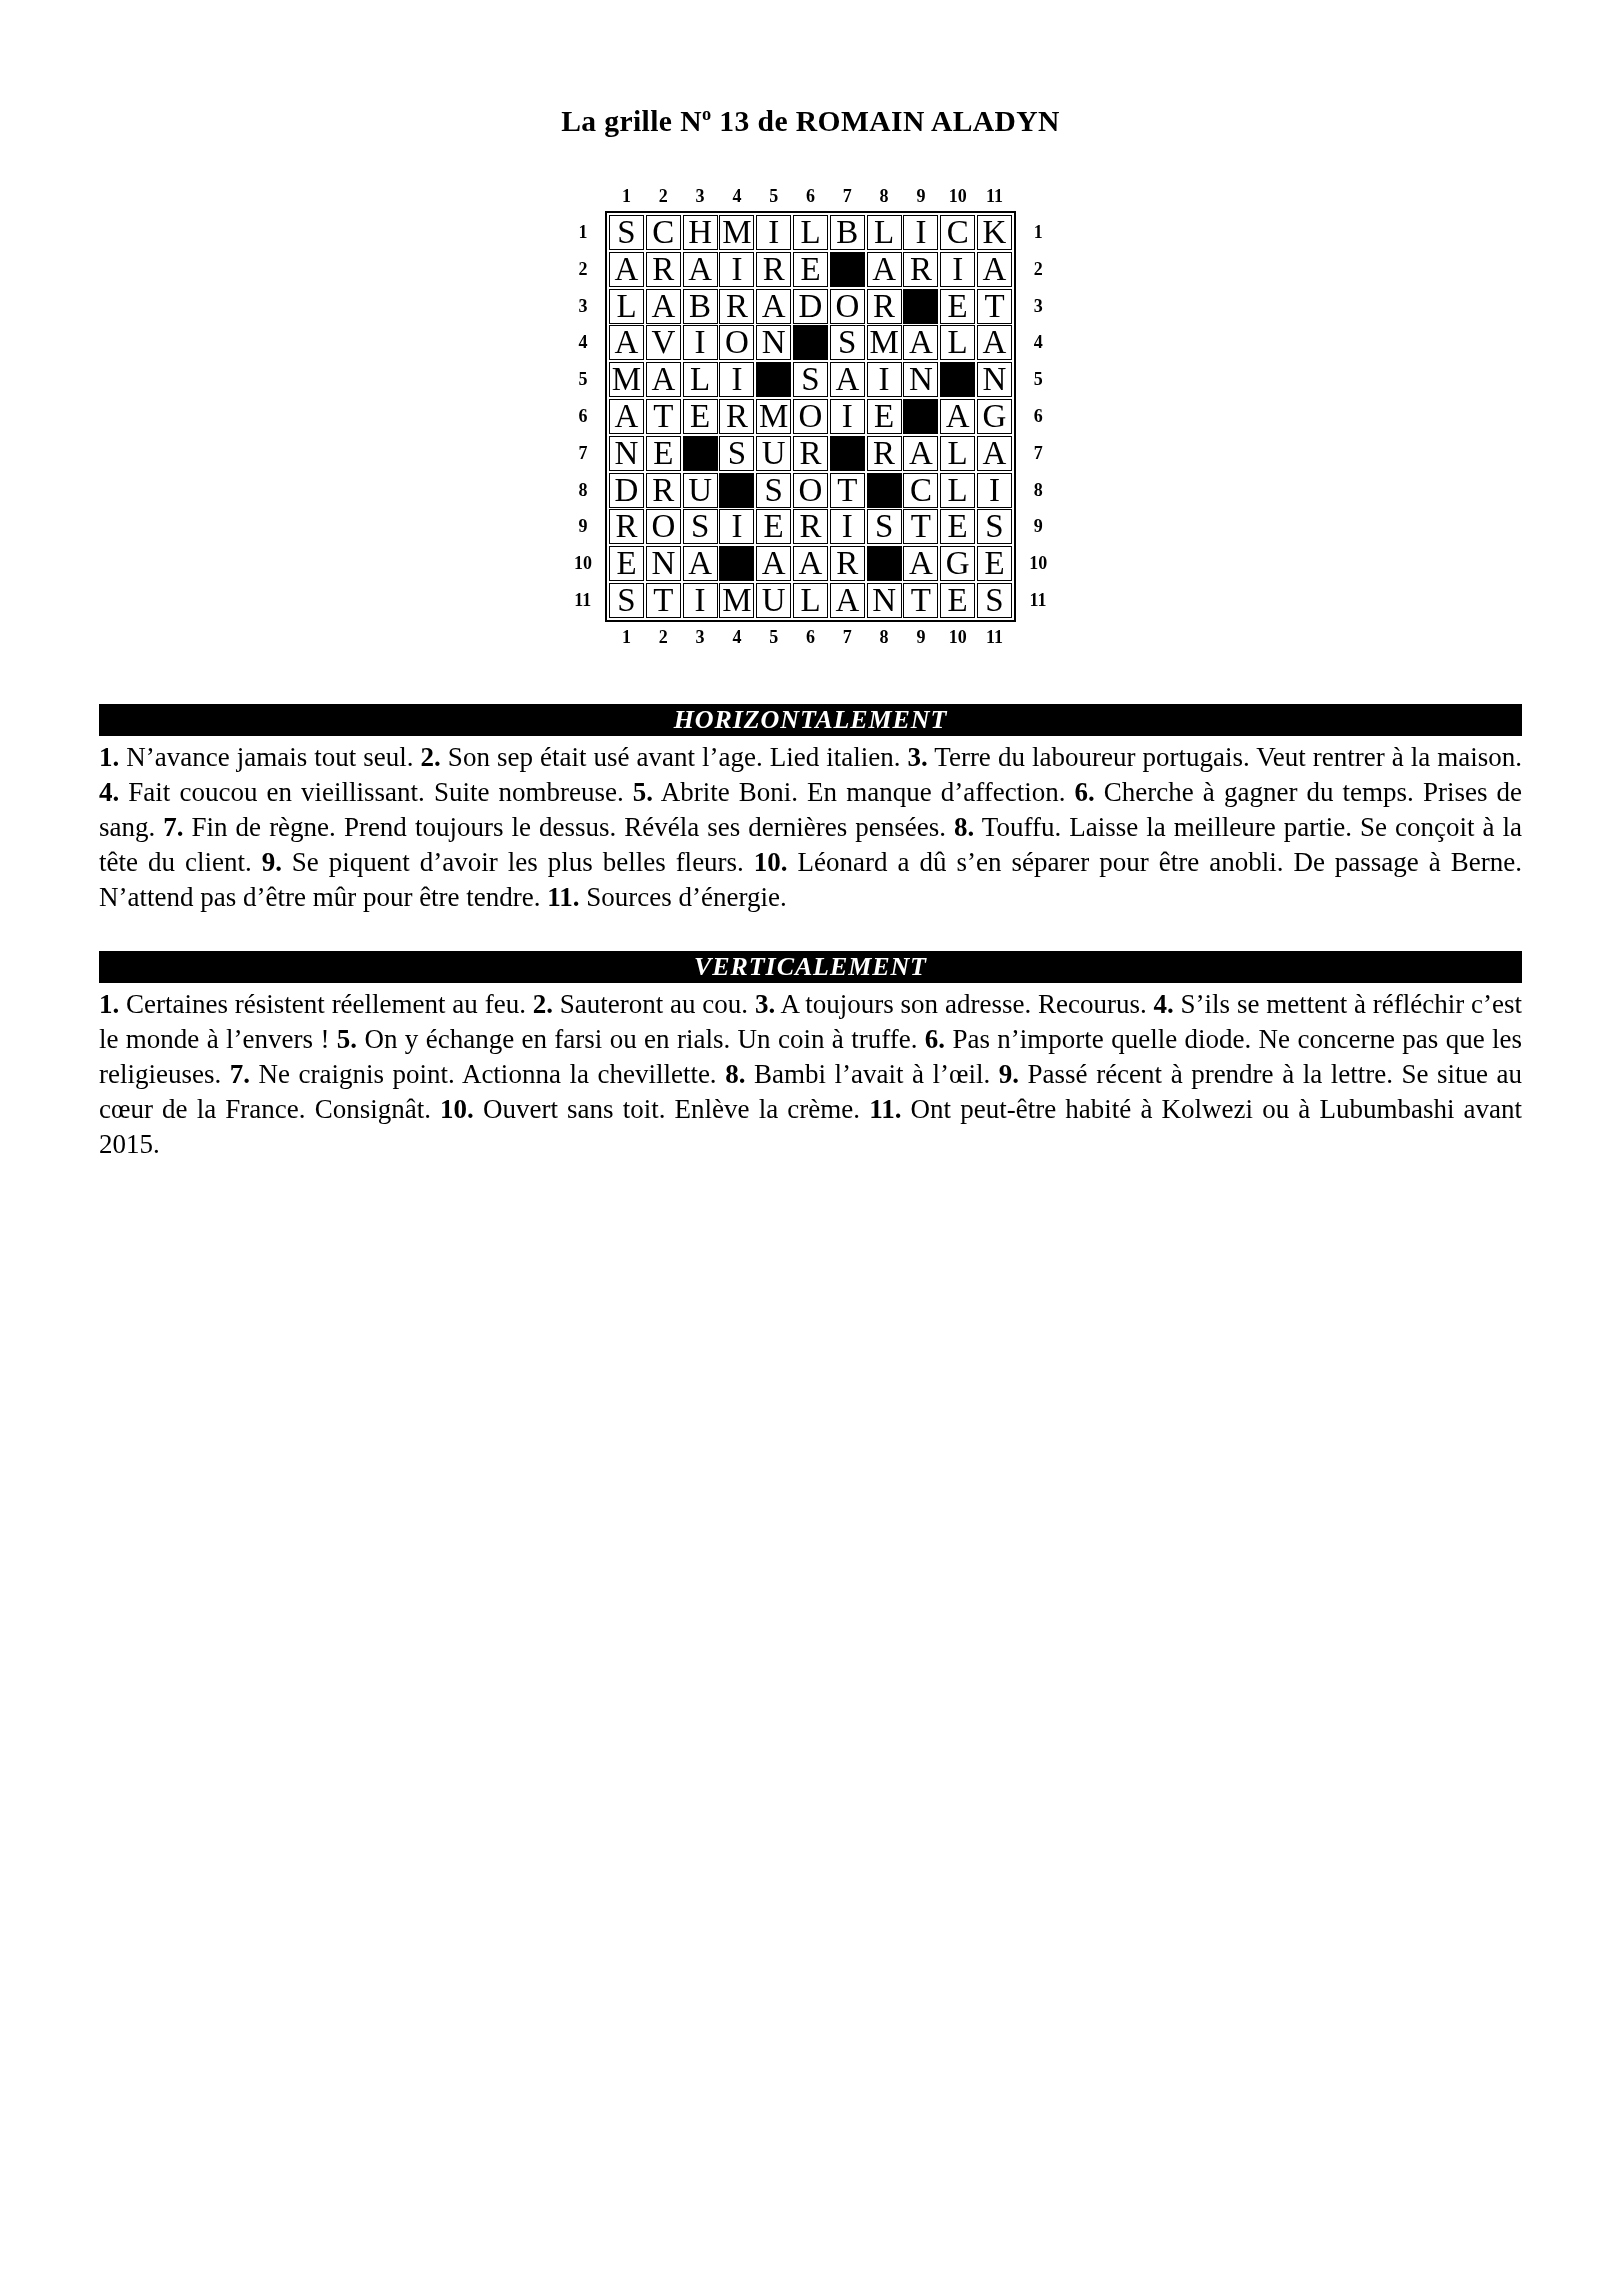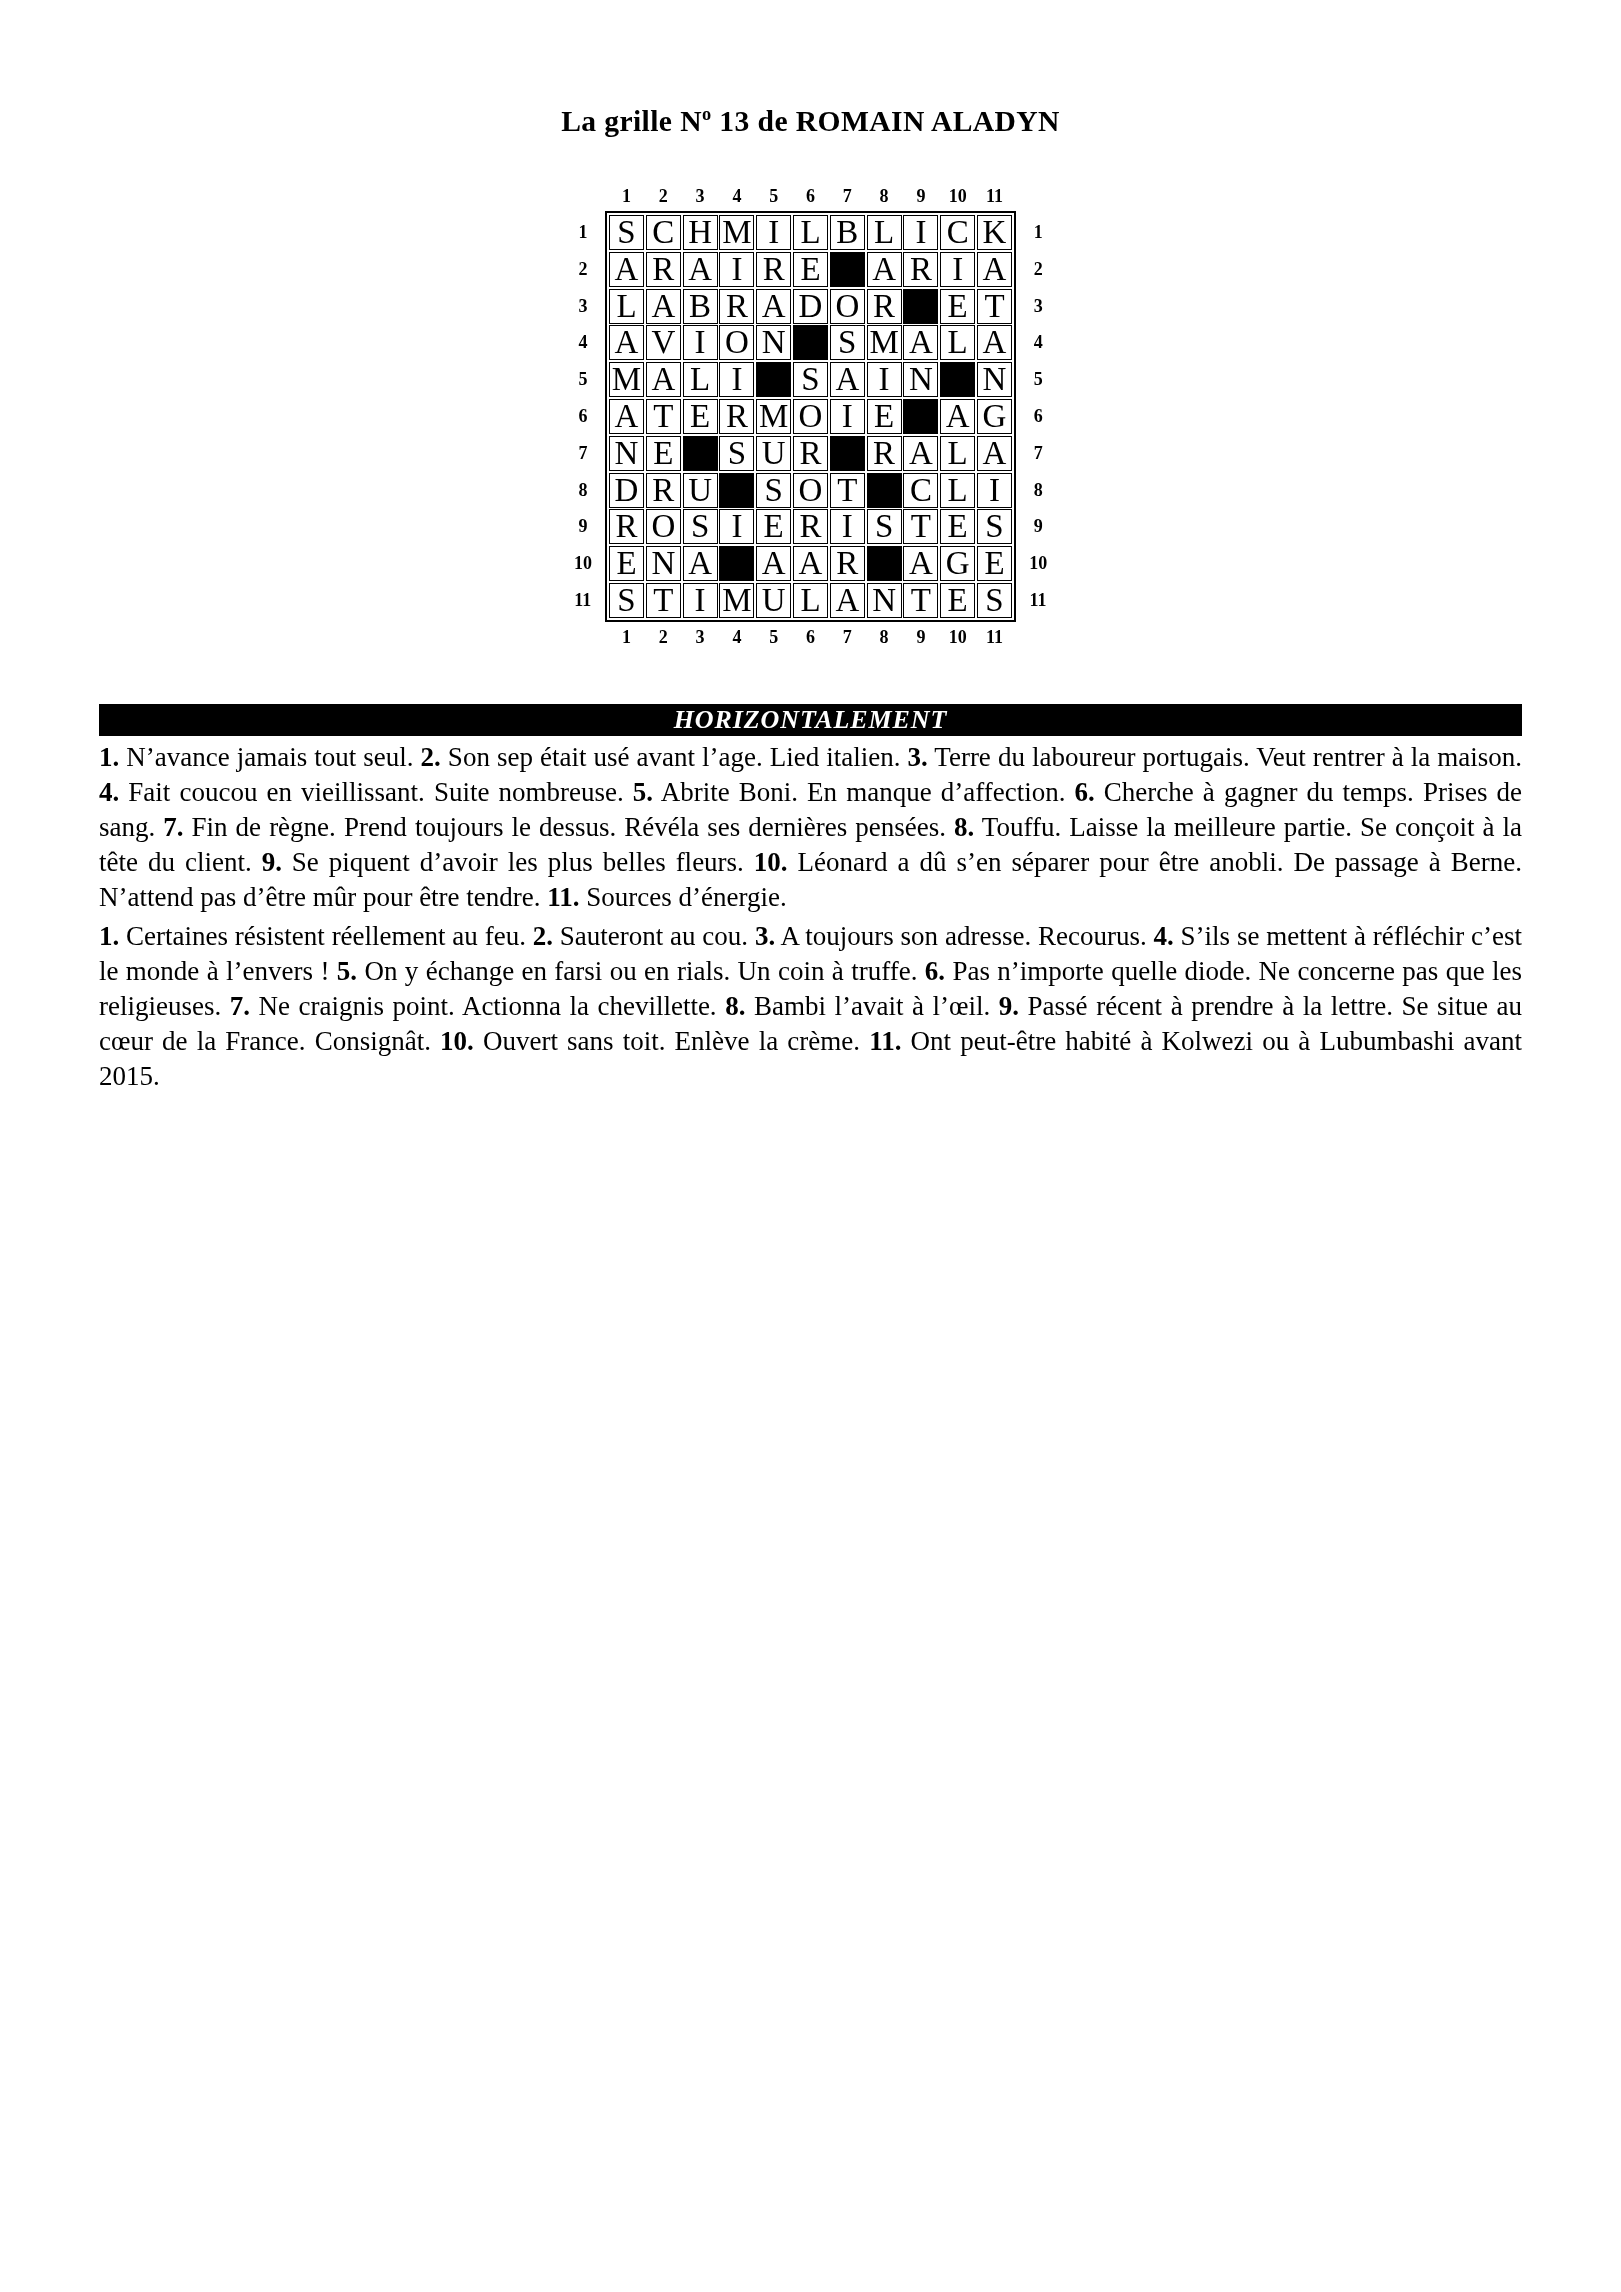--- a/index.html
+++ b/index.html
@@ -292,17 +292,20 @@
           <span>10</span>
           <span>11</span>
         </div>
     </div>
 
     <div class="section-banner">
       <span>HORIZONTALEMENT</span>
     </div>
     <p class="clues" id="clues-horizontal"><b>1.</b> N’avance jamais tout seul. <b>2.</b> Son sep était usé avant l’age. Lied italien. <b>3.</b> Terre du laboureur portugais. Veut rentrer à la maison. <b>4.</b> Fait coucou en vieillissant. Suite nombreuse. <b>5.</b> Abrite Boni. En manque d’affection. <b>6.</b> Cherche à gagner du temps. Prises de sang. <b>7.</b> Fin de règne. Prend toujours le dessus. Révéla ses dernières pensées. <b>8.</b> Touffu. Laisse la meilleure partie. Se conçoit à la tête du client. <b>9.</b> Se piquent d’avoir les plus belles fleurs. <b>10.</b> Léonard a dû s’en séparer pour être anobli. De passage à Berne. N’attend pas d’être mûr pour être tendre. <b>11.</b> Sources d’énergie.</p>
 
+    <div class="section-banner second">
+      <span>VERTICALEMENT</span>
+    </div>
     <p class="clues" id="clues-vertical"><b>1.</b> Certaines résistent réellement au feu. <b>2.</b> Sauteront au cou. <b>3.</b> A toujours son adresse. Recourus. <b>4.</b> S’ils se mettent à réfléchir c’est le monde à l’envers ! <b>5.</b> On y échange en farsi ou en rials. Un coin à truffe. <b>6.</b> Pas n’importe quelle diode. Ne concerne pas que les religieuses. <b>7.</b> Ne craignis point. Actionna la chevillette. <b>8.</b> Bambi l’avait à l’œil. <b>9.</b> Passé récent à prendre à la lettre. Se situe au cœur de la France. Consignât. <b>10.</b> Ouvert sans toit. Enlève la crème. <b>11.</b> Ont peut-être habité à Kolwezi ou à Lubumbashi avant 2015.</p>
 
   </div>
 </div>
 
 
 </body></html>

